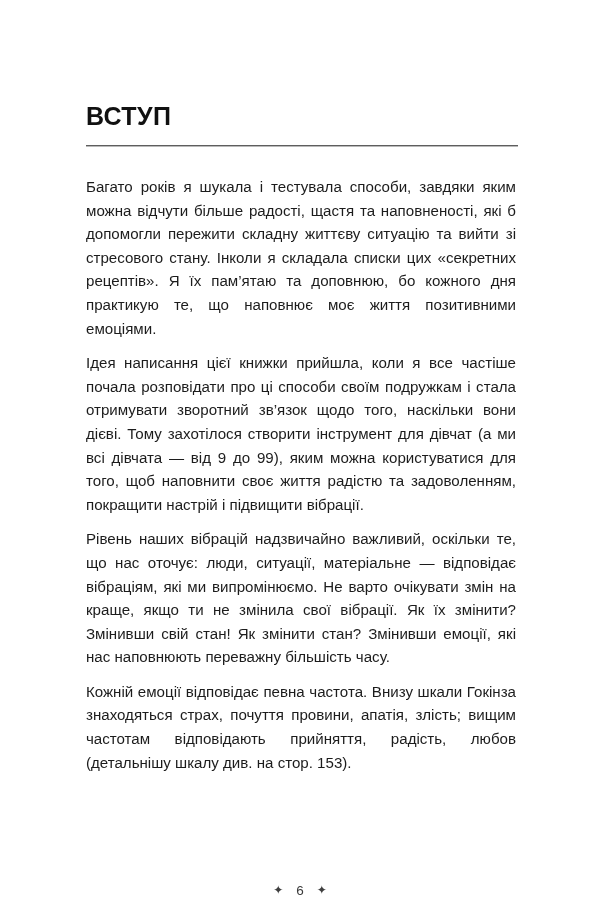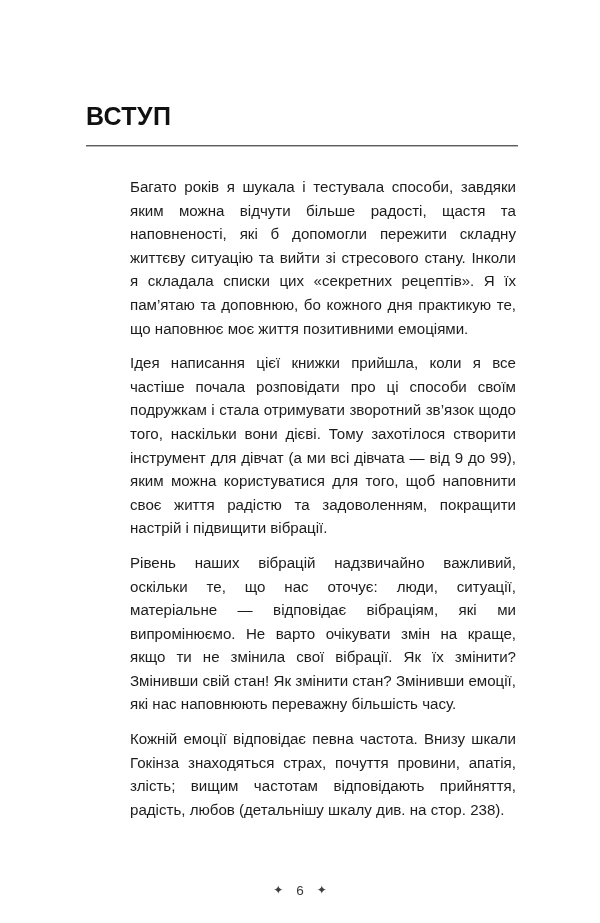--- a/index.html
+++ b/index.html
@@ -42,21 +42,20 @@
 
   .title-rule {
     margin-top: 16px;
     height: 2px;
     width: 432px;
     background: linear-gradient(to bottom, #5e5e5e 0 1px, #b9b9b9 1px 2px);
   }
 
   .body-copy {
     margin-top: 28px;
-    margin-left: 44px;
   }
 
   .body-copy p {
     margin: 0 0 11px 0;
     font-size: 15.1px;
     line-height: 23.6px;
     text-align: justify;
     text-justify: inter-word;
     color: #1c1c1c;
     hyphens: manual;
@@ -100,21 +99,21 @@
   <div class="content-area">
 
     <h1 class="chapter-title">ВСТУП</h1>
 
     <div class="title-rule"></div>
 
     <div class="body-copy">
       <p>Багато років я шукала і тестувала способи, завдяки яким можна відчути більше радості, щастя та наповненості, які б допомогли пережити складну життєву ситуацію та вийти зі стресового стану. Інколи я складала списки цих «секретних рецептів». Я їх пам’ятаю та доповнюю, бо кожного дня практикую те, що наповнює моє життя позитивними емоціями.</p>
       <p>Ідея написання цієї книжки прийшла, коли я все частіше почала розповідати про ці способи своїм подружкам і стала отримувати зворотний зв’язок щодо того, наскільки вони дієві. Тому захотілося створити інструмент для дівчат (а ми всі дівчата — від 9 до 99), яким можна користуватися для того, щоб наповнити своє життя радістю та задоволенням, покращити настрій і підвищити вібрації.</p>
       <p>Рівень наших вібрацій надзвичайно важливий, оскільки те, що нас оточує: люди, ситуації, матеріальне — відповідає вібраціям, які ми випромінюємо. Не варто очікувати змін на краще, якщо ти не змінила свої вібрації. Як їх змінити? Змінивши свій стан! Як змінити стан? Змінивши емоції, які нас наповнюють переважну більшість часу.</p>
-      <p>Кожній емоції відповідає певна частота. Внизу шкали Гокінза знаходяться страх, почуття провини, апатія, злість; вищим частотам відповідають прийняття, радість, любов (детальнішу шкалу див. на стор. 238).</p>
+      <p>Кожній емоції відповідає певна частота. Внизу шкали Гокінза знаходяться страх, почуття провини, апатія, злість; вищим частотам відповідають прийняття, радість, любов (детальнішу шкалу див. на стор. 153).</p>
     </div>
 
   </div>
 
   <div class="page-footer">
     <span class="footer-ornament">✦</span>
     <span class="footer-page-number">6</span>
     <span class="footer-ornament">✦</span>
   </div>
 

